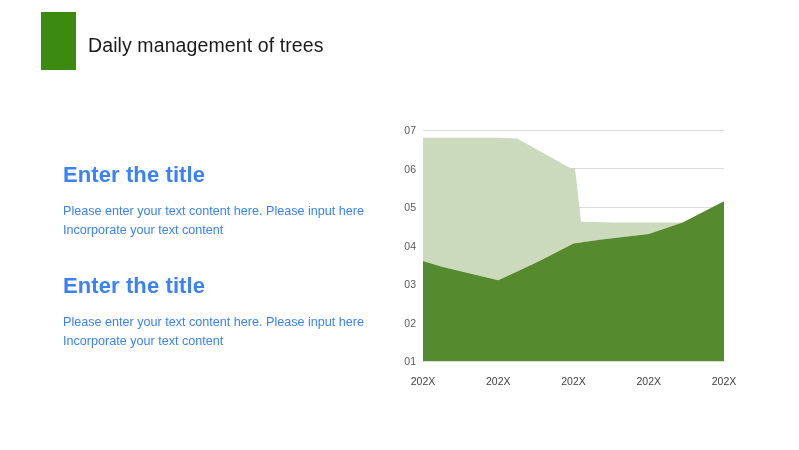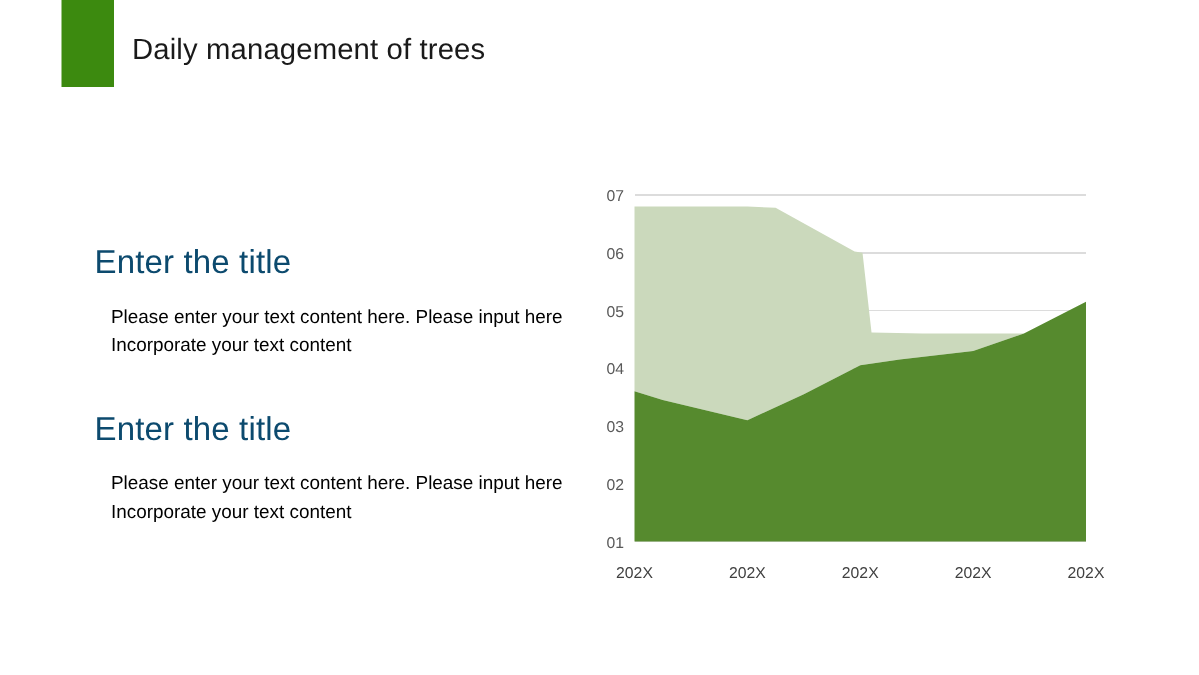--- a/index.html
+++ b/index.html
@@ -13,21 +13,21 @@
     background: #ffffff;
     font-family: "Liberation Sans", sans-serif;
     overflow: hidden;
     position: relative;
   }
 
   
   #slide-header {
     position: absolute;
     left: 0;
-    top: 0;
+    top: 12px;
     width: 799px;
     height: 70px;
   }
   #title-accent-bar {
     position: absolute;
     left: 41px;
     top: 0;
     width: 35px;
     height: 58px;
     background: #3c8a0f;
@@ -50,30 +50,30 @@
     left: 63px;
     top: 160px;
     width: 330px;
   }
   .text-block {
     margin-bottom: 32px;
   }
   .block-heading {
     font-size: 22px;
     line-height: 30px;
-    color: #0c4a6e;
-    font-weight: 400;
+    color: #3b82f6;
+    font-weight: 700;
     margin: 0 0 12px 0;
     letter-spacing: 0.1px;
   }
   .block-body {
     font-size: 12.6px;
     line-height: 18.5px;
-    color: #000000;
-    margin: 11px;
+    color: #3b82f6;
+    margin: 0;
     width: 316px;
   }
 
   
   #chart {
     position: absolute;
     left: 388px;
     top: 118px;
     width: 355px;
     height: 275px;

